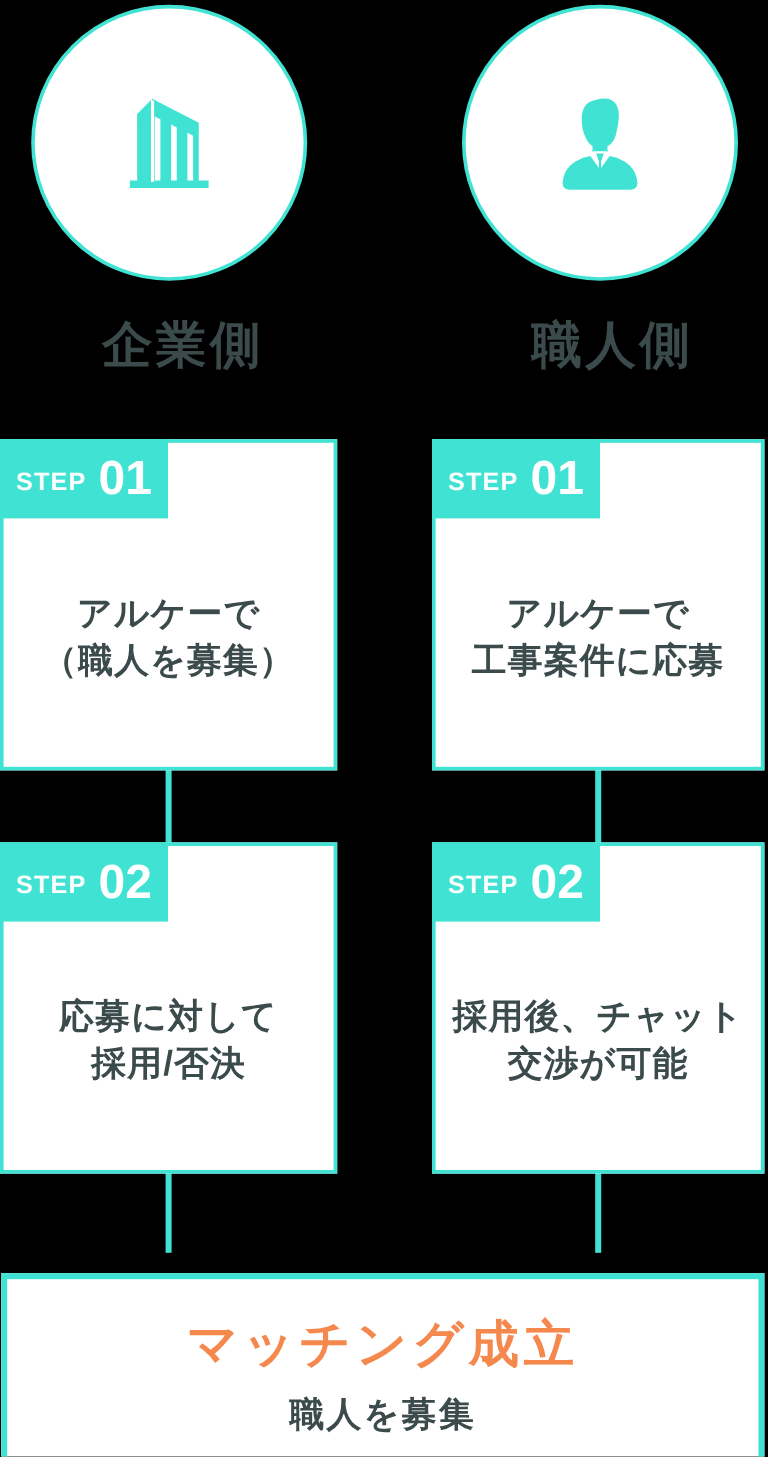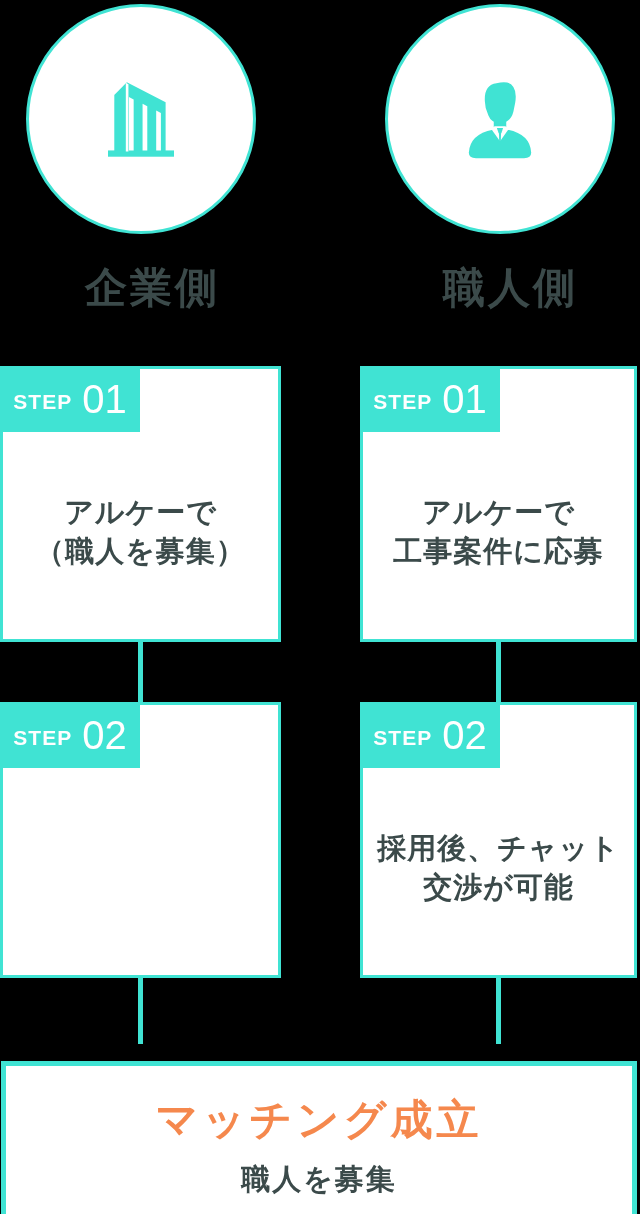--- a/index.html
+++ b/index.html
@@ -71,21 +71,21 @@
     height: 66px;
     background: var(--teal);
     color: #fff;
     display: flex;
     align-items: center;
     justify-content: center;
     gap: 10px;
     text-align: right;
   }
   .tag-word { font-size: 21px; font-weight: 700; letter-spacing: 1px; transform: translateY(3px); }
-  .tag-num  { font-size: 40px; font-weight: 400; }
+  .tag-num  { font-size: 40px; font-weight: 700; }
   .step-body {
     position: absolute;
     left: 0; top: 0;
     width: 100%; height: 100%;
     padding-top: 55px;
     display: flex;
     flex-direction: column;
     align-items: center;
     justify-content: center;
     font-size: 29px;
@@ -185,20 +185,22 @@
       <div>工事案件に応募</div>
     </div>
   </div>
 
   <div class="step-box" style="left:0; top:702px; width:281px; height:276px;">
     <div class="step-tag">
       <span class="tag-word">STEP</span>
       <span class="tag-num">02</span>
     </div>
     <div class="step-body">
+      <div>応募に対して</div>
+      <div>採用/否決</div>
     </div>
   </div>
 
   <div class="step-box" style="left:360px; top:702px; width:277px; height:276px;">
     <div class="step-tag">
       <span class="tag-word">STEP</span>
       <span class="tag-num">02</span>
     </div>
     <div class="step-body">
       <div>採用後、チャット</div>

